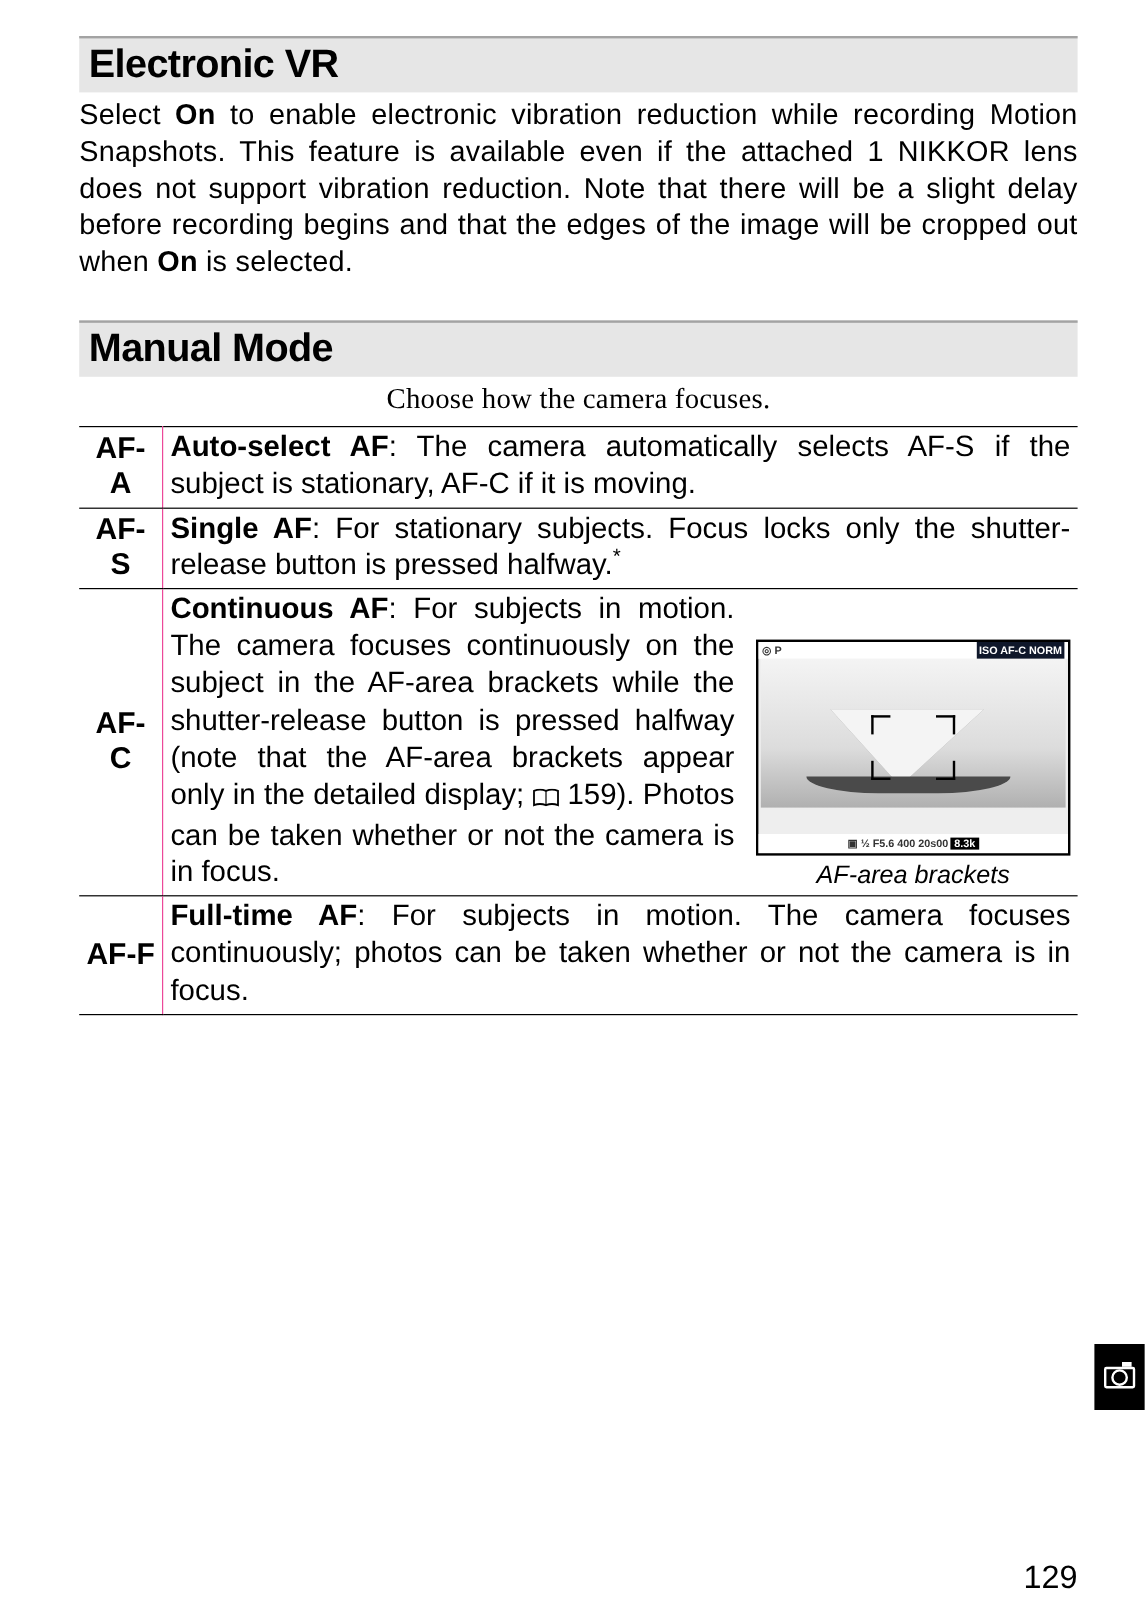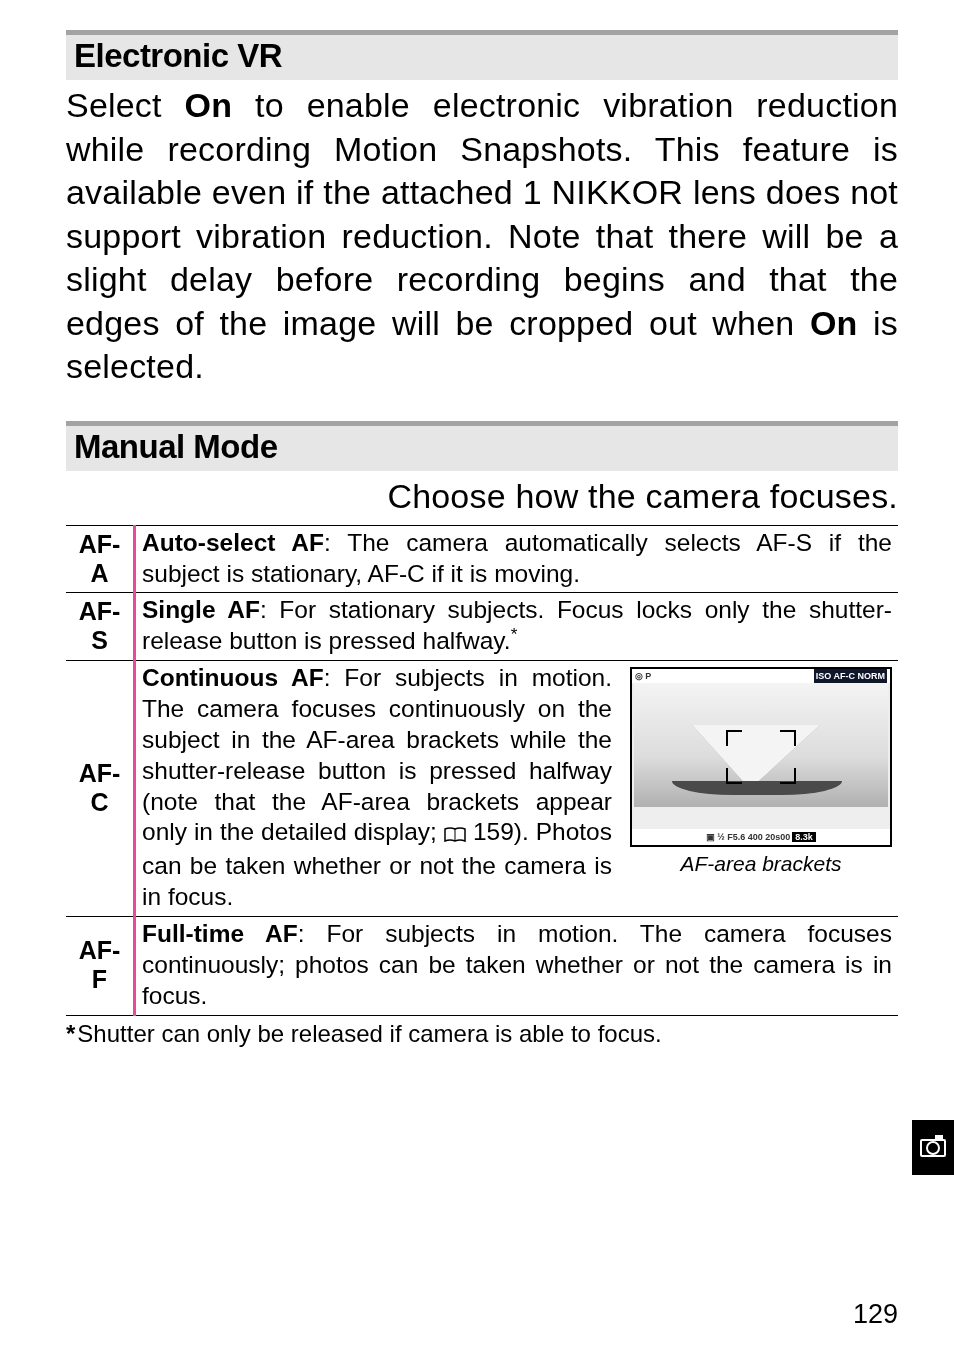--- a/index.html
+++ b/index.html
@@ -12,51 +12,51 @@
   }
   .page {
     box-sizing: border-box;
     width: 954px;
     height: 1345px;
     padding: 30px 56px 30px 66px;
     position: relative;
   }
   .section-header {
     background: #e6e6e6;
-    border-top: 5px solid #a3a3a3;
+    border-top: 2px solid #a3a3a3;
     padding: 3px 8px 6px 8px;
     font-family: Arial, "Helvetica Neue", sans-serif;
     font-weight: 900;
     font-size: 33px;
     line-height: 1.1;
     letter-spacing: -0.5px;
   }
   .section-body {
-    font-size: 34px;
+    font-size: 24px;
     line-height: 1.28;
     margin-top: 4px;
     text-align: justify;
     letter-spacing: 0.2px;
   }
   .section-body b { font-weight: 700; }
   .gap-mid { height: 32px; }
 
   table.modes {
     width: 100%;
     border-collapse: collapse;
     margin-top: 6px;
     font-size: 24.5px;
   }
   table.modes th, table.modes td {
     border: 1px solid #000;
     border-left: none;
     border-right: none;
   }
   table.modes tr td:first-child {
-    border-right: 3px solid #ec4899;
+    border-right: 1px solid #ec4899;
   }
   table.modes td {
     vertical-align: top;
     padding: 2px 6px 3px 6px;
   }
   table.modes td.key {
     width: 66px;
     text-align: center;
     vertical-align: middle;
     font-family: "Arial Narrow", Arial, sans-serif;
@@ -69,21 +69,21 @@
     text-align: justify;
   }
   .desc b { font-weight: 700; }
 
   .afc-row .desc-text {
     width: 470px;
   }
   .afc-row-inner {
     display: flex;
     gap: 18px;
-    align-items: flex-start;
+    align-items: flex-end;
   }
   .af-figure {
     flex: 1;
     text-align: center;
   }
   .af-image {
     width: 258px;
     height: 176px;
     background: #eee;
     border: 2px solid #000;
@@ -213,21 +213,21 @@
 <div class="page">
 
   <div class="section-header">Electronic VR</div>
   <div class="section-body">
     <span>Select </span><b>On</b><span> to enable electronic vibration reduction while recording Motion Snapshots. This feature is available even if the attached 1 NIKKOR lens does not support vibration reduction. Note that there will be a slight delay before recording begins and that the edges of the image will be cropped out when </span><b>On</b><span> is selected.</span>
   </div>
 
   <div class="gap-mid"></div>
 
   <div class="section-header">Manual Mode</div>
-  <div class="section-body" style="text-align:right;">Choose how the camera focuses.</div>
+  <div class="section-body" style="text-align:center;font-family:Liberation Serif, serif;">Choose how the camera focuses.</div>
 
   <table class="modes">
     <tbody>
         <tr>
       <td class="key">AF-A</td>
       <td class="desc">
         <b>Auto-select AF</b><span>: The camera automatically selects AF-S if the subject is stationary, AF-C if it is moving.</span>
       </td>
     </tr>
     <tr>
@@ -274,23 +274,20 @@
     </tr>
     <tr>
       <td class="key">AF-F</td>
       <td class="desc">
         <b>Full-time AF</b><span>: For subjects in motion. The camera focuses continuously; photos can be taken whether or not the camera is in focus.</span>
       </td>
     </tr>
   </tbody>
     </table>
 
-  <div class="footnote">
-    <span class="star">*</span><span>Shutter can only be released if camera is able to focus.</span>
-  </div>
 
   <div class="page-num">129</div>
 
   <div class="side-tab">
     <div class="cam-icon">
       <div class="cam-hump"></div>
     </div>
   </div>
 </div>
 

